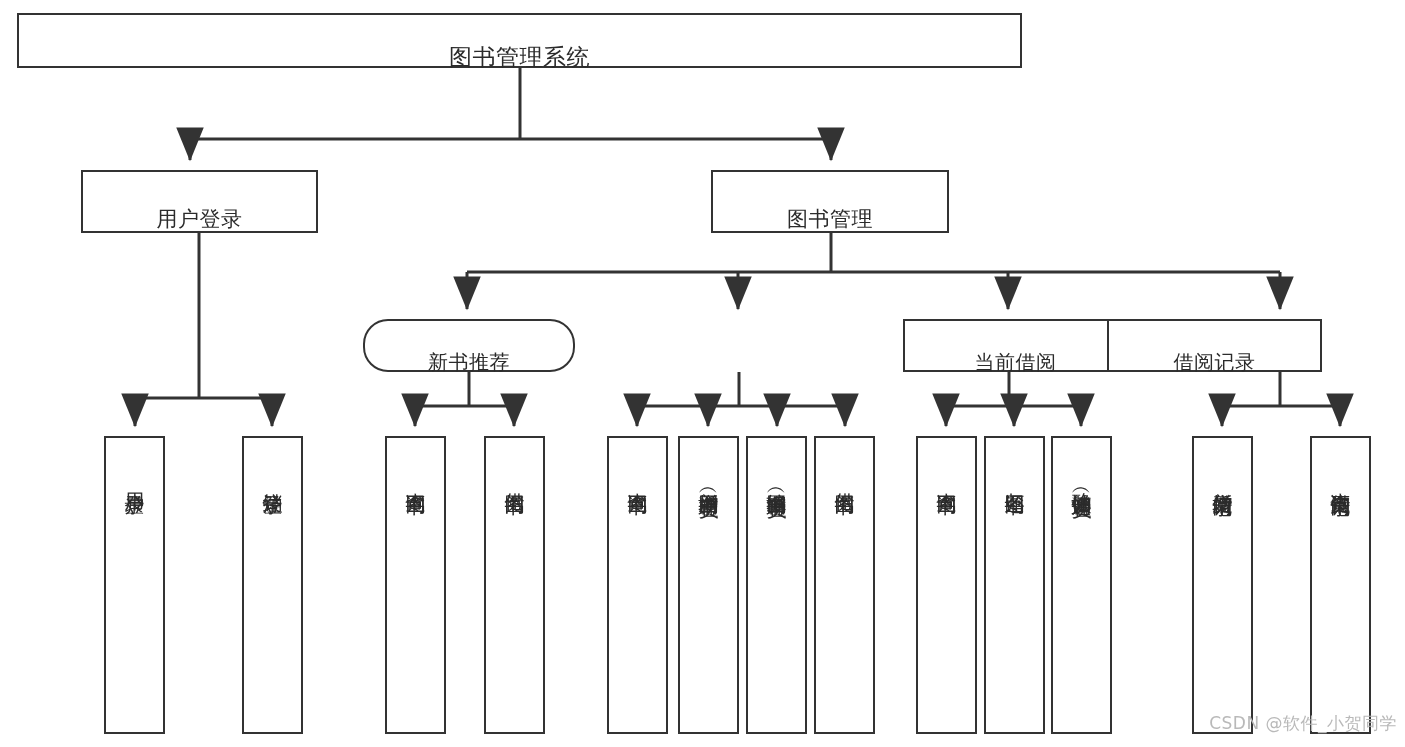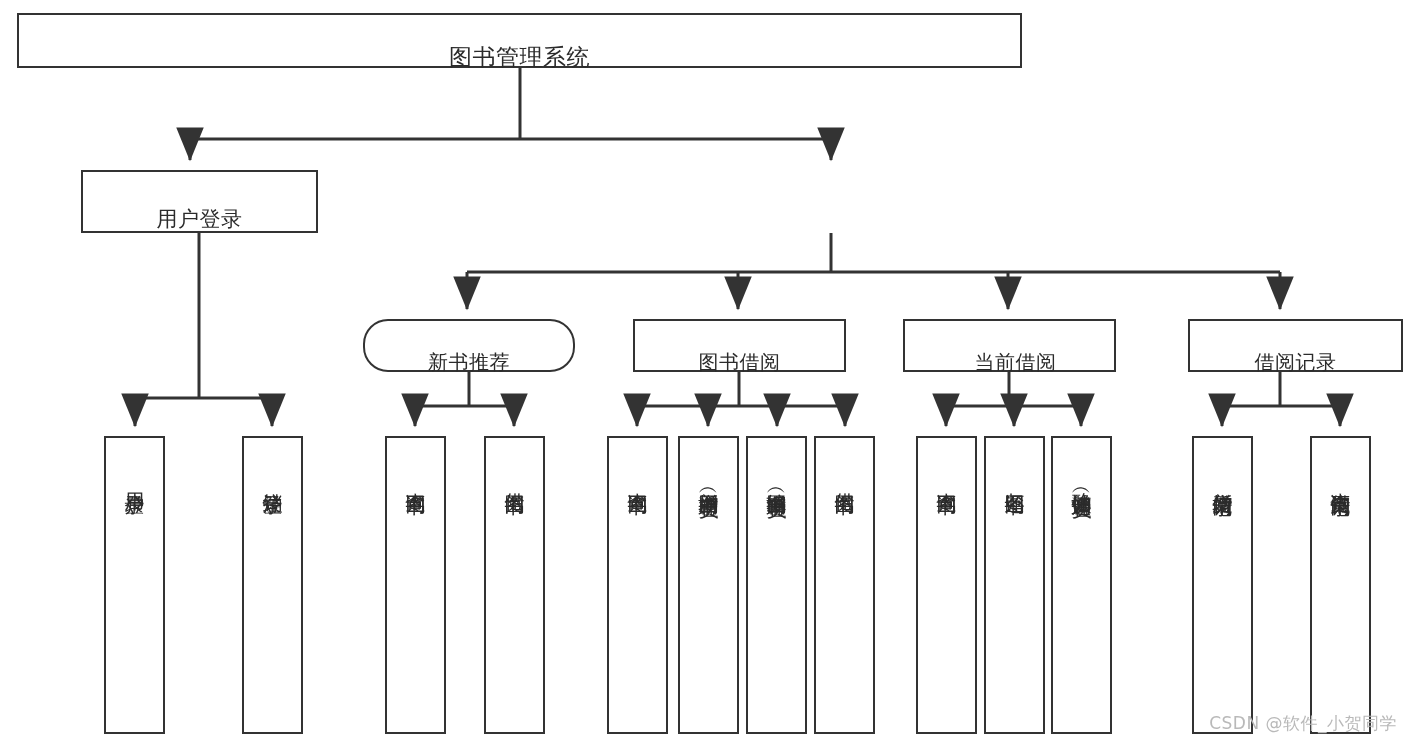--- a/index.html
+++ b/index.html
@@ -133,34 +133,34 @@
   </svg>
 
   <div class="node horiz" id="node-root" style="left:17px; top:13px; width:1005px; height:55px;">
     <span class="label">图书管理系统</span>
   </div>
 
   <div class="node horiz lvl1" style="left:81px; top:170px; width:237px; height:63px;">
     <span class="label">用户登录</span>
   </div>
 
+  <div class="node horiz lvl1" style="left:711px; top:170px; width:238px; height:63px;">
+    <span class="label">图书管理</span>
+  </div>
 
   <div class="node horiz lvl2" style="left:363px; top:319px; width:212px; height:53px;border-radius:25px;">
     <span class="label">新书推荐</span>
   </div>
 
-  <div class="node horiz lvl2" style="left:633px; top:319px; width:213px; height:53px;">
-    <span class="label">图书借阅</span>
-  </div>
 
   <div class="node horiz lvl2" style="left:903px; top:319px; width:213px; height:53px;padding-left:12px;">
     <span class="label">当前借阅</span>
   </div>
 
-  <div class="node horiz lvl2" style="left:1188px; top:319px; width:215px; height:53px;">
+  <div class="node horiz lvl2" style="left:1107px; top:319px; width:215px; height:53px;">
     <span class="label">借阅记录</span>
   </div>
 
   <div class="node vert leaf" style="left:104px; top:436px; width:61px; height:298px;">
     <span class="label">用户登录</span>
   </div>
 
   <div class="node vert leaf" style="left:242px; top:436px; width:61px; height:298px;">
     <span class="label">注销登录</span>
   </div>

